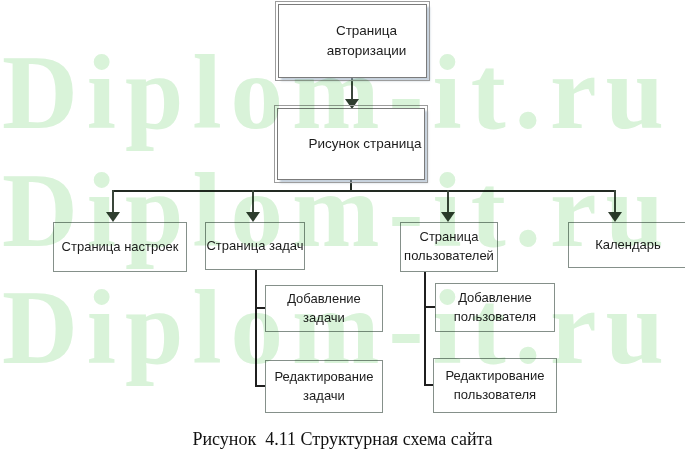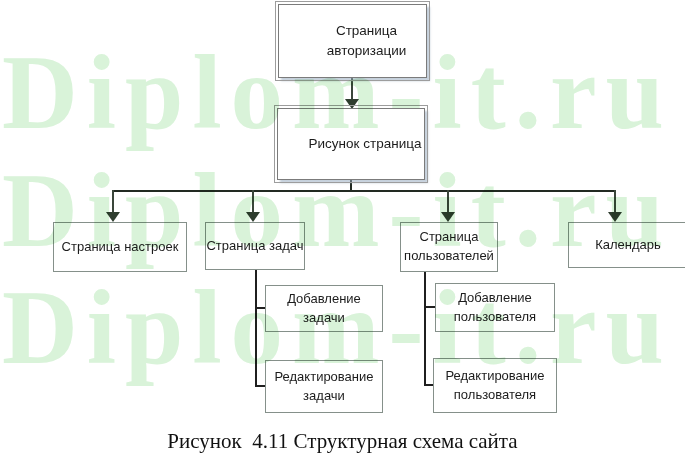--- a/index.html
+++ b/index.html
@@ -75,21 +75,21 @@
   .n-task-edit { left: 265px; top: 360px; width: 118px; height: 53px; }
   .n-user-add  { left: 435px; top: 283px; width: 120px; height: 49px; }
   .n-user-edit { left: 433px; top: 358px; width: 124px; height: 55px; }
   
   .caption {
     position: absolute;
     left: 0; top: 429px;
     width: 685px;
     text-align: center;
     font-family: "Liberation Serif", serif;
-    font-size: 21px;
+    font-size: 18px;
     color: #111111;
     white-space: pre;
     z-index: 10;
   }
 </style>
 </head>
 <body>
 
 <div class="stage">
 

